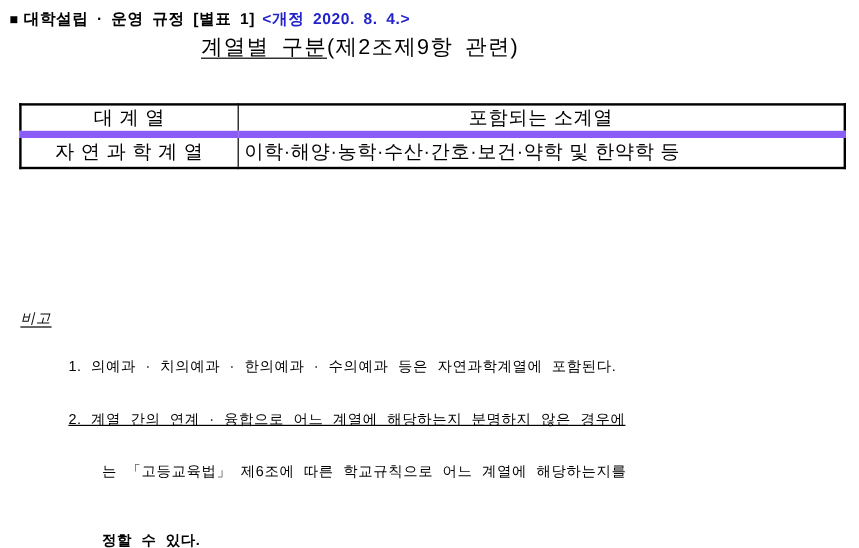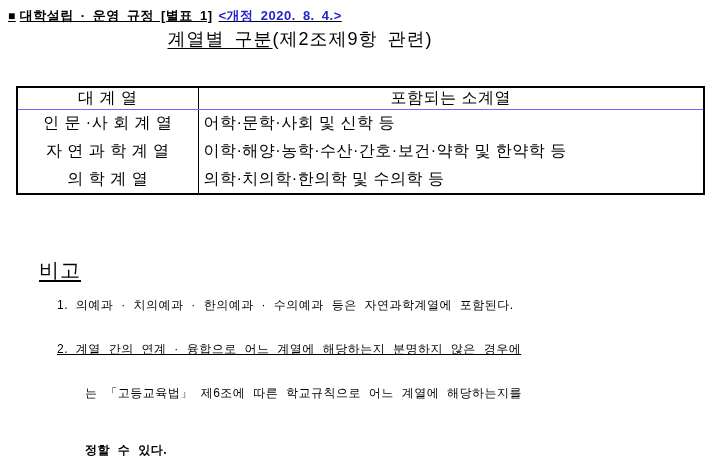--- a/index.html
+++ b/index.html
@@ -13,21 +13,20 @@
   }
   .doc-header {
     position: absolute;
     left: 8px;
     top: 7px;
     font-size: 13px;
     font-weight: bold;
     letter-spacing: 0.5px;
     word-spacing: 3px;
     white-space: nowrap;
-    text-decoration: underline;
   }
   .doc-header .bullet { font-size: 12px; margin-right: 4px; }
   .doc-header .blue { color: #2323cb; margin-left: 6px; }
   .doc-title {
     position: absolute;
     left: 0;
     top: 27px;
     width: 600px;
     text-align: center;
     font-size: 18px;
@@ -50,45 +49,46 @@
     letter-spacing: 0.5px;
   }
   table.category-table, table.category-table tr, table.category-table th, table.category-table td {
     border: 0;
   }
   table.category-table { border: 2px solid #000; }
   table.category-table th {
     height: 17px;
     font-weight: normal;
     text-align: center;
-    border-bottom: 1px solid #8b5cf6;
+    border-bottom: 6px solid #8b5cf6;
     vertical-align: middle;
   }
   table.category-table td {
     height: 28px;
     vertical-align: middle;
     white-space: nowrap;
     overflow: hidden;
   }
   .col-category { width: 181px; }
   table.category-table th:first-child,
   table.category-table td:first-child {
     border-right: 1px solid #000;
     text-align: center;
   }
   table.category-table td:last-child {
     padding-left: 5px;
     text-align: left;
   }
   .notes-label {
     position: absolute;
-    left: 39px;
+    left: 17px;
     top: 257px;
-    font-size: 20px;
+    font-size: 12px;
     letter-spacing: 1px;
+    font-style: italic;
   }
   .note-line {
     position: absolute;
     font-size: 12px;
     letter-spacing: 0.5px;
     word-spacing: 4px;
     white-space: nowrap;
   }
   .note-1  { left: 57px; top: 297px; }
   .note-2a { left: 57px; top: 341px; text-decoration: underline; }
@@ -112,30 +112,22 @@
       <col>
     </colgroup>
   <thead>
     <tr>
       <th>대 계 열</th>
       <th>포함되는 소계열</th>
     </tr>
   </thead>
   <tbody>
     <tr>
-      <td>인 문 ·사 회 계 열</td>
-      <td>어학·문학·사회 및 신학 등</td>
-    </tr>
-    <tr>
       <td>자 연 과 학 계 열</td>
       <td>이학·해양·농학·수산·간호·보건·약학 및 한약학 등</td>
-    </tr>
-    <tr>
-      <td>의 학 계 열</td>
-      <td>의학·치의학·한의학 및 수의학 등</td>
     </tr>
   </tbody>
 </table>
 
 <div class="notes-label underline">비고</div>
 
 <div class="note-line note-1">1. 의예과 · 치의예과 · 한의예과 · 수의예과 등은 자연과학계열에 포함된다.</div>
 <div class="note-line note-2a">2. 계열 간의 연계 · 융합으로 어느 계열에 해당하는지 분명하지 않은 경우에</div>
 <div class="note-line note-2b">는 「고등교육법」 제6조에 따른 학교규칙으로 어느 계열에 해당하는지를</div>
 <div class="note-line note-2c">정할 수 있다.</div>

